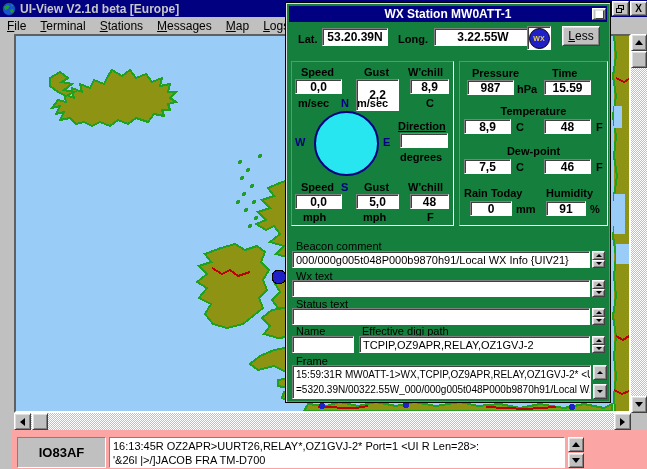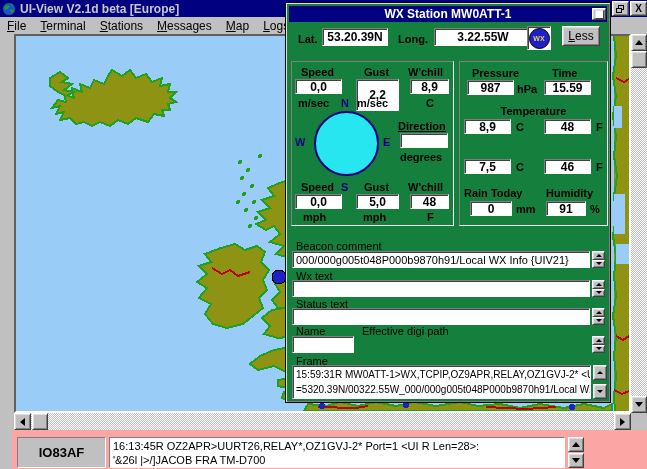--- a/index.html
+++ b/index.html
@@ -229,20 +229,21 @@
   <span class="abs lbl" style="left:186px;top:64px;">Pressure</span>
   <span class="abs lbl" style="left:266px;top:64px;">Time</span>
   <div class="abs fld" style="left:181px;top:77px;width:47px;height:15px;">987</div>
   <span class="abs lbl" style="left:231px;top:80px;">hPa</span>
   <div class="abs fld" style="left:258px;top:77px;width:47px;height:15px;">15.59</div>
   <span class="abs lbl" style="left:173px;top:102px;width:149px;text-align:center;">Temperature</span>
   <div class="abs fld" style="left:178px;top:116px;width:47px;height:15px;">8,9</div>
   <span class="abs lbl" style="left:230px;top:118px;">C</span>
   <div class="abs fld" style="left:258px;top:116px;width:47px;height:15px;">48</div>
   <span class="abs lbl" style="left:310px;top:118px;">F</span>
+  <span class="abs lbl" style="left:173px;top:142px;width:149px;text-align:center;">Dew-point</span>
   <div class="abs fld" style="left:178px;top:156px;width:47px;height:15px;text-align:center;">7,5</div>
   <span class="abs lbl" style="left:230px;top:158px;">C</span>
   <div class="abs fld" style="left:258px;top:156px;width:47px;height:15px;">46</div>
   <span class="abs lbl" style="left:310px;top:158px;">F</span>
   <span class="abs lbl" style="left:178px;top:184px;">Rain Today</span>
   <span class="abs lbl" style="left:260px;top:184px;">Humidity</span>
   <div class="abs fld" style="left:184px;top:198px;width:42px;height:15px;">0</div>
   <span class="abs lbl" style="left:230px;top:200px;">mm</span>
   <div class="abs fld" style="left:260px;top:198px;width:40px;height:15px;">91</div>
   <span class="abs lbl" style="left:304px;top:200px;">%</span>
@@ -276,20 +277,21 @@
         <span class="tri-up s"></span>
       </div>
     <div class="sbtn">
         <span class="tri-down s"></span>
       </div>
   </div>
 
   <span class="abs" style="left:10px;top:322px;font-size:11px;">Name</span>
   <span class="abs" style="left:76px;top:322px;font-size:11px;">Effective digi path</span>
   <div class="abs fld txt" style="left:6px;top:333px;width:62px;height:17px;"></div>
+  <div class="abs fld txt" style="left:73px;top:333px;width:231px;height:17px;">TCPIP,OZ9APR,RELAY,OZ1GVJ-2</div>
   <div class="abs spin" style="left:306px;top:333px;width:13px;height:17px;">
     <div class="sbtn">
         <span class="tri-up s"></span>
       </div>
     <div class="sbtn">
         <span class="tri-down s"></span>
       </div>
   </div>
 
   <span class="abs" style="left:10px;top:352px;font-size:11px;">Frame</span>

